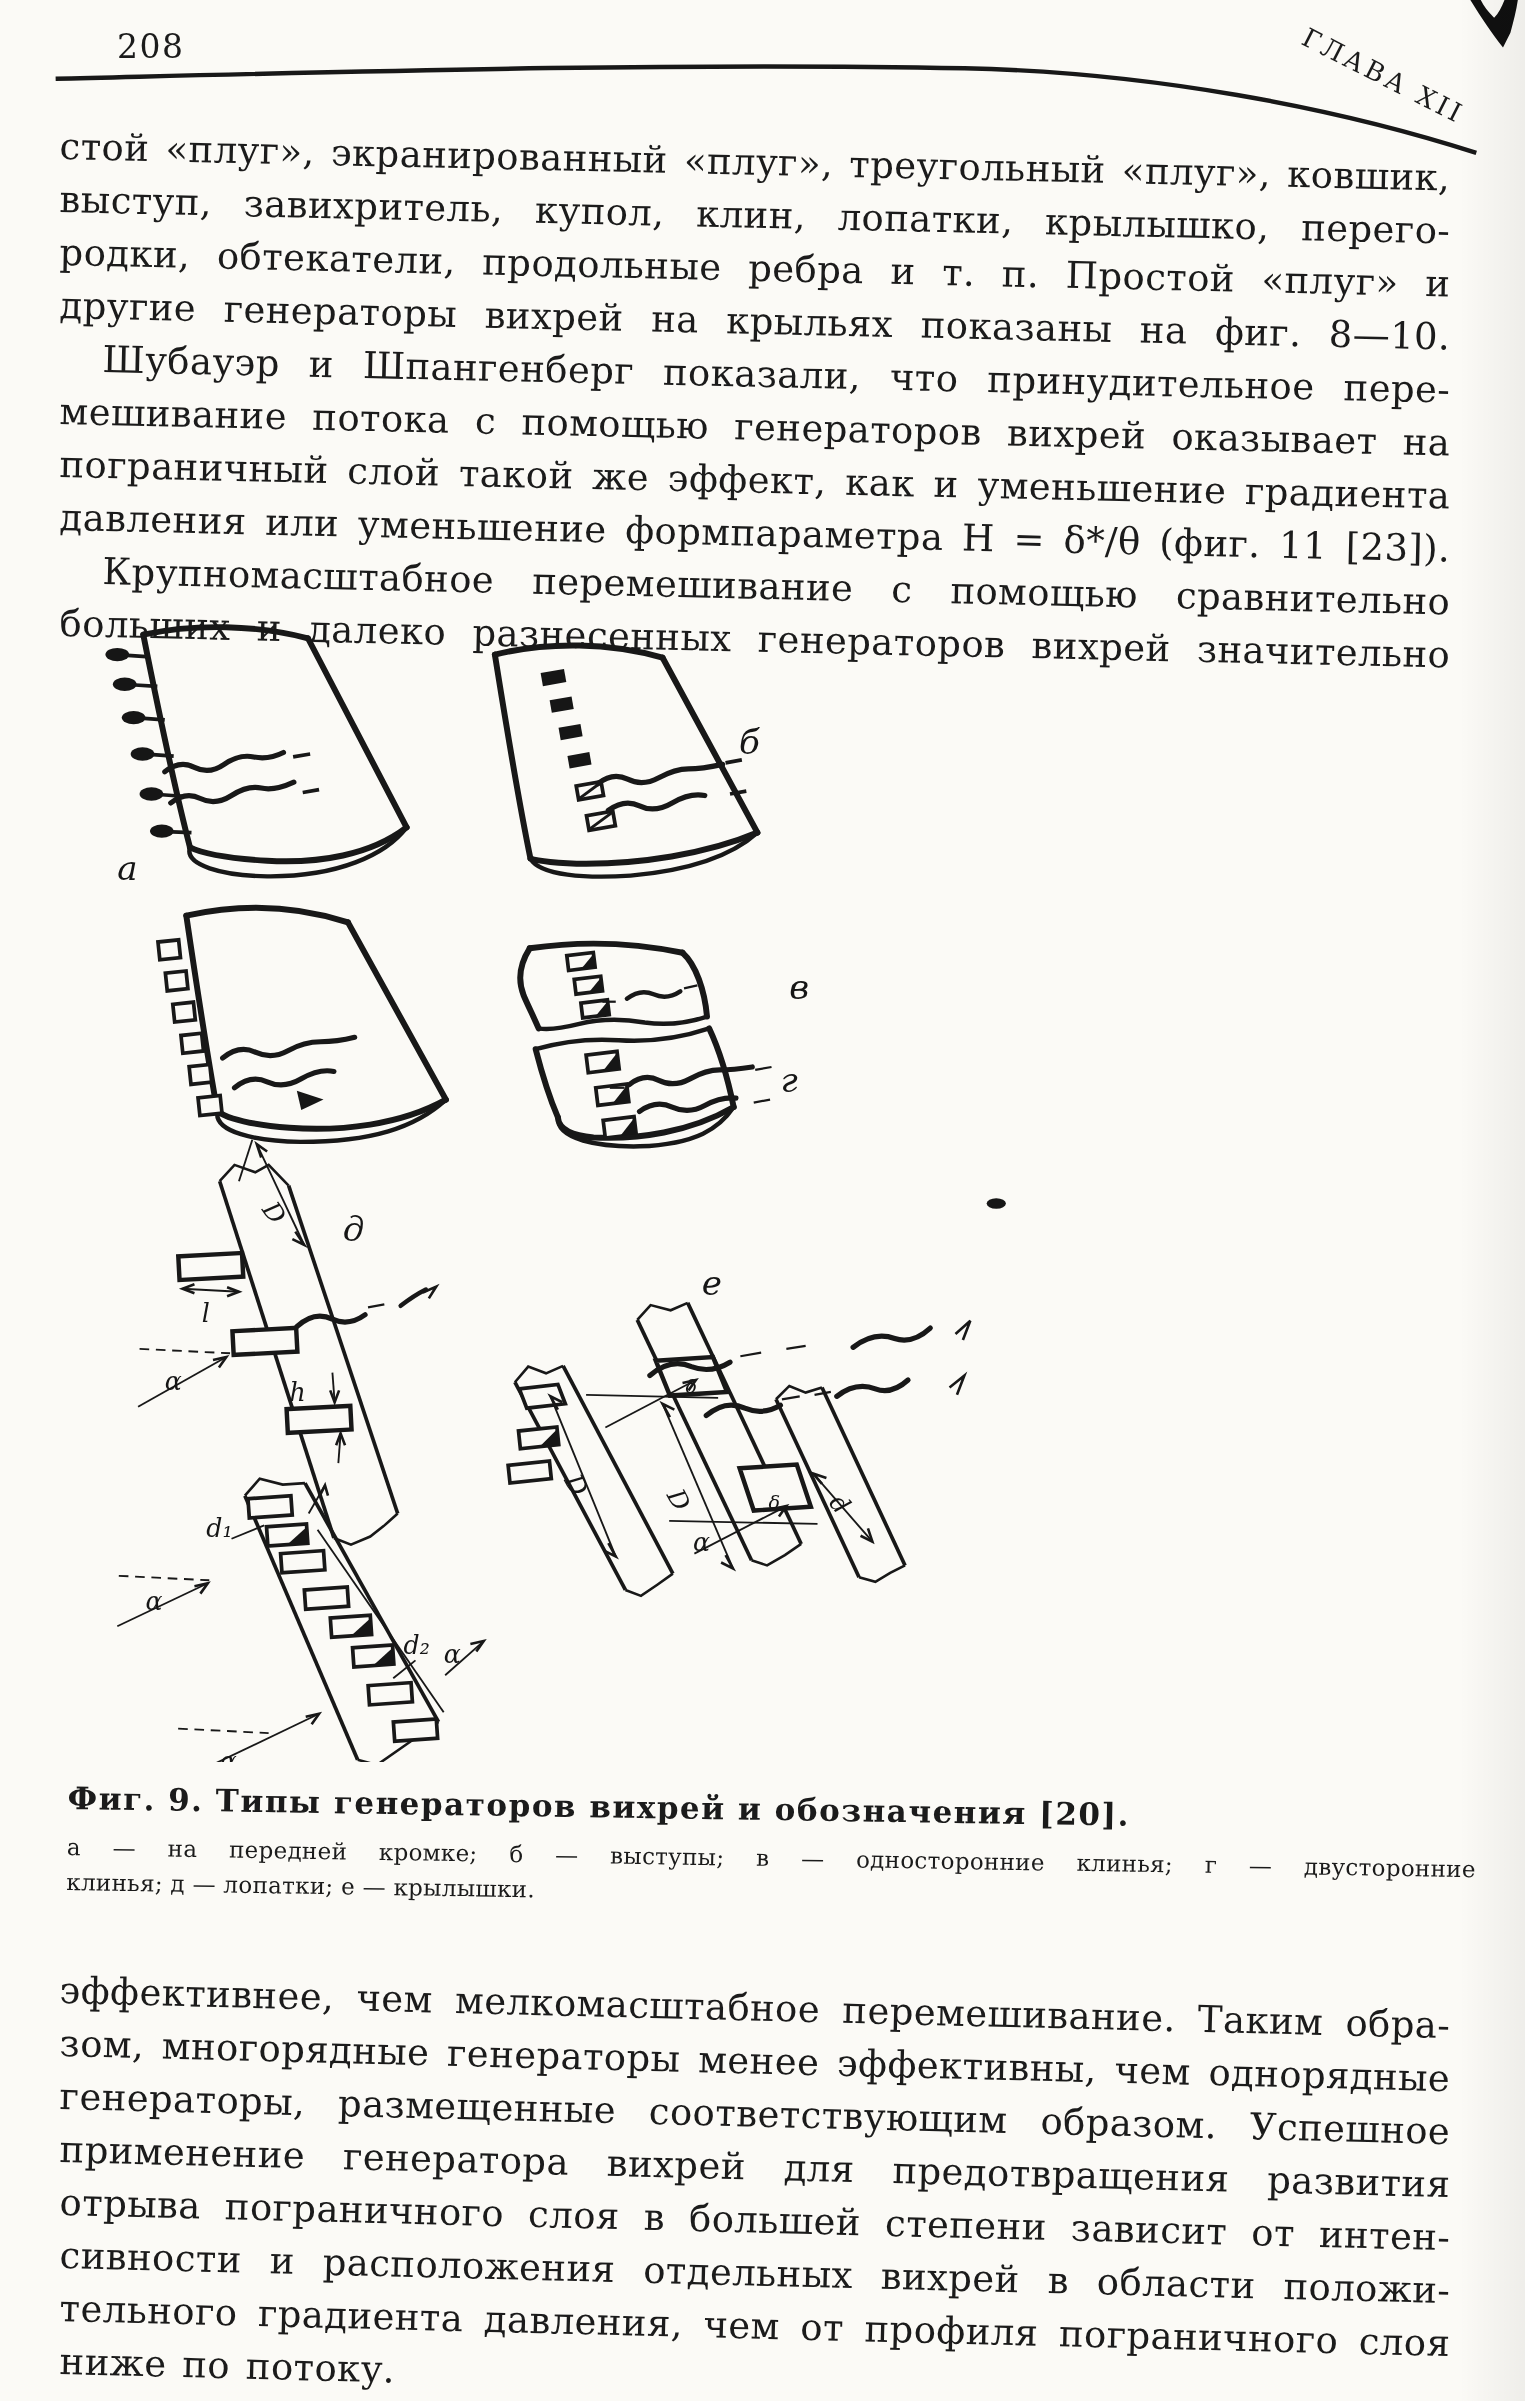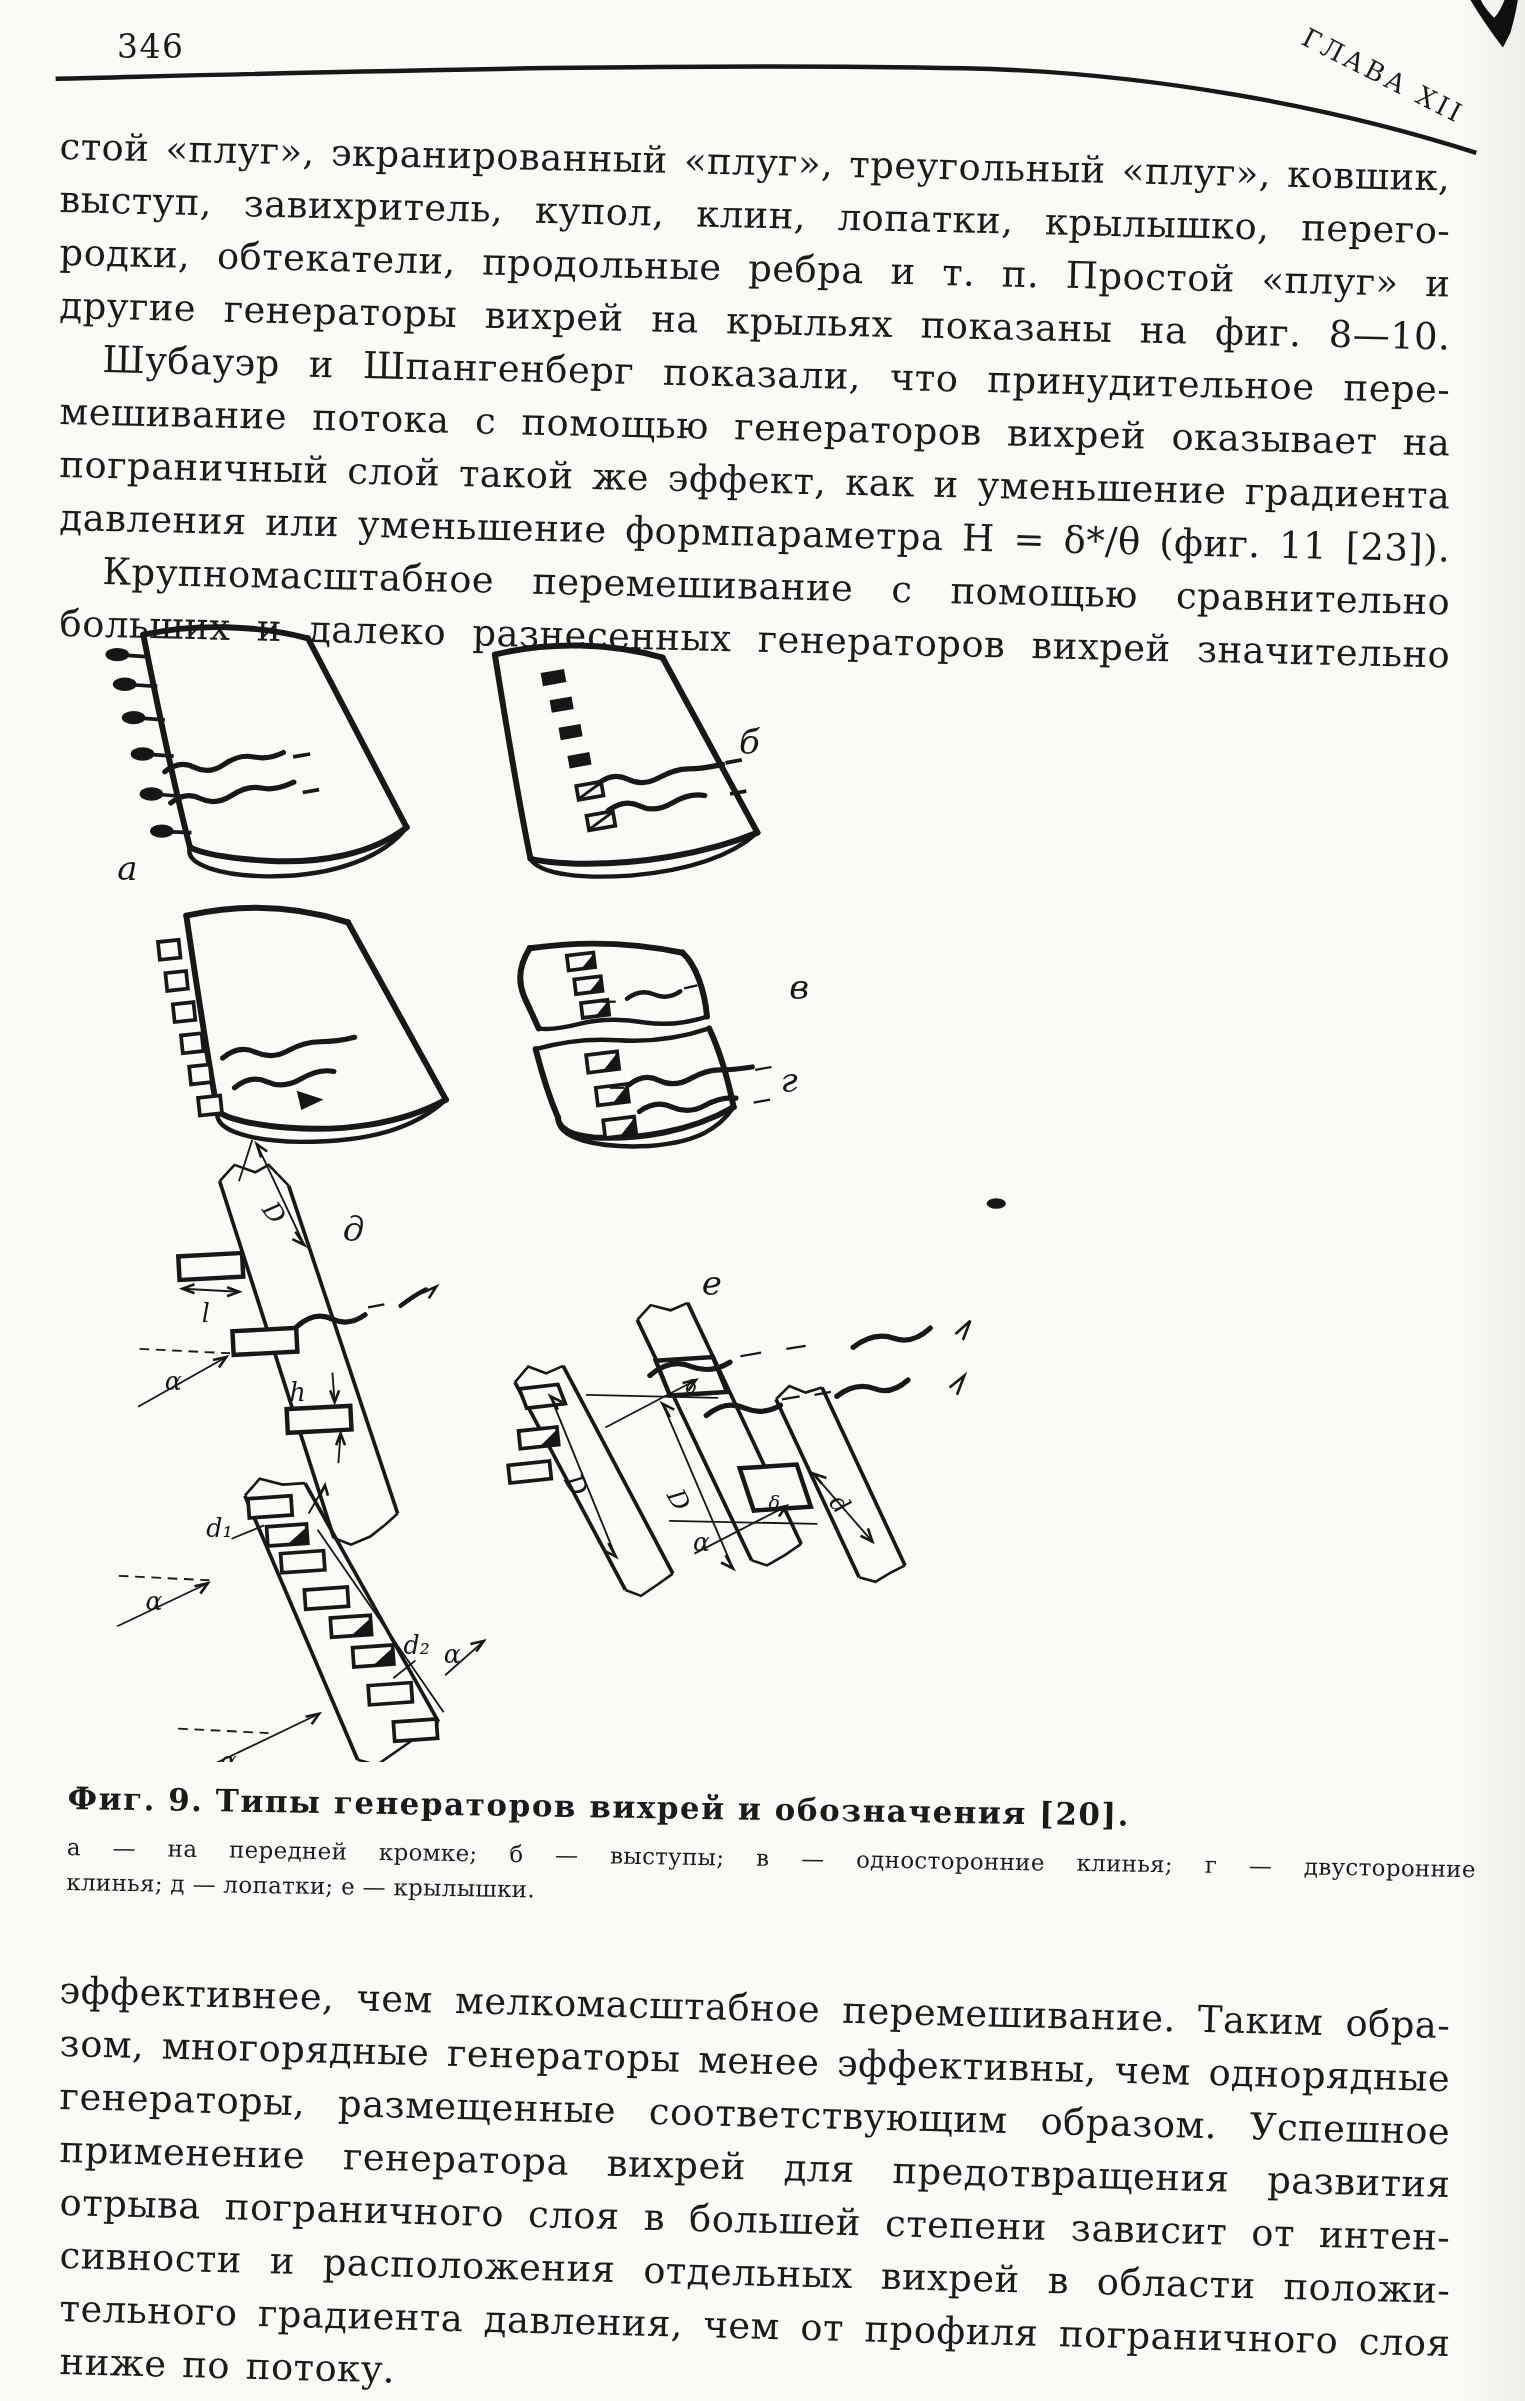--- a/index.html
+++ b/index.html
@@ -66,21 +66,21 @@
   }
   .lbl-big { font-size:46px; }
   .lbl-mid { font-size:34px; }
   .lbl-sm  { font-size:26px; }
 </style>
 </head>
 <body>
 
 <div class="page">
 
-  <span class="pagenum">346</span>
+  <span class="pagenum">208</span>
   <span class="running-head">ГЛАВА XII</span>
   <svg class="hdr-svg" width="1526" height="193" viewBox="0 0 2057 260">
     <path d="M 75 106 C 450 97 900 84 1300 92 C 1550 97 1800 145 1990 206" stroke="#181818" stroke-width="6" fill="none"></path>
     <path d="M 1982 0 C 1998 26 2012 46 2026 64 L 2036 44 C 2040 30 2044 14 2046 0 L 2028 0 C 2024 10 2020 18 2014 24 C 2006 16 2000 8 1996 0 Z" fill="#101010" stroke="none"></path>
   </svg>
 
   <div class="textblock" style="top:120px;">
     <div class="ln">стой «плуг», экранированный «плуг», треугольный «плуг», ковшик,</div>
     <div class="ln">выступ, завихритель, купол, клин, лопатки, крылышко, перего-</div>
     <div class="ln">родки, обтекатели, продольные ребра и т. п. Простой «плуг» и</div>

